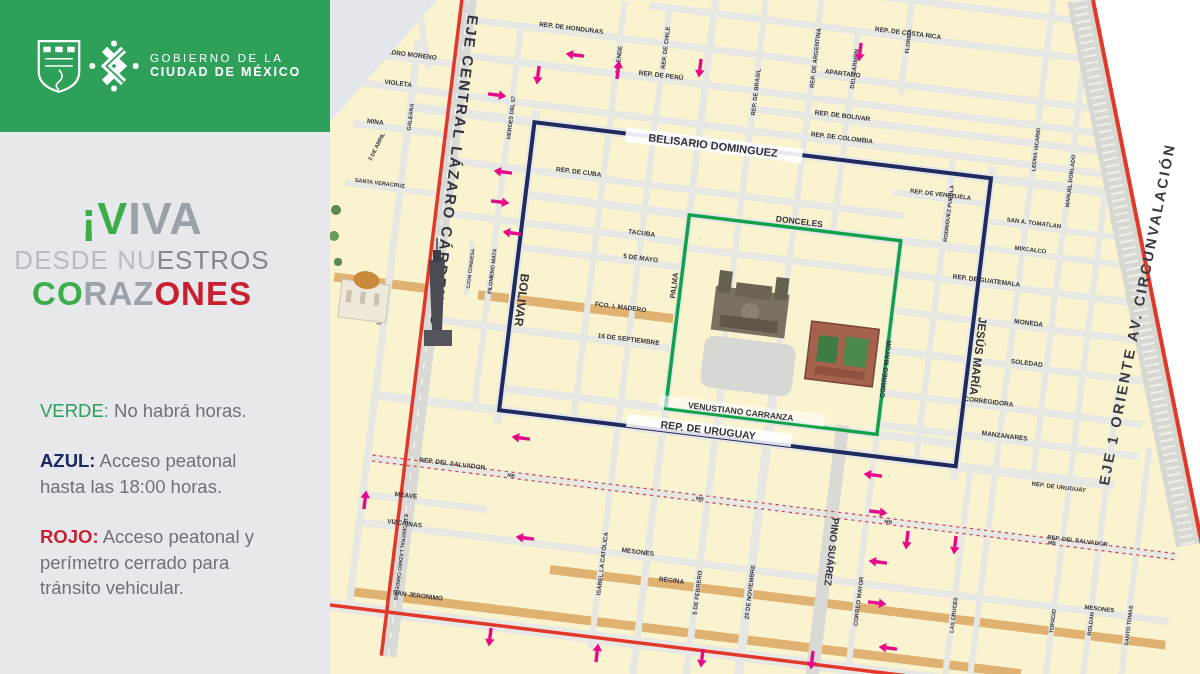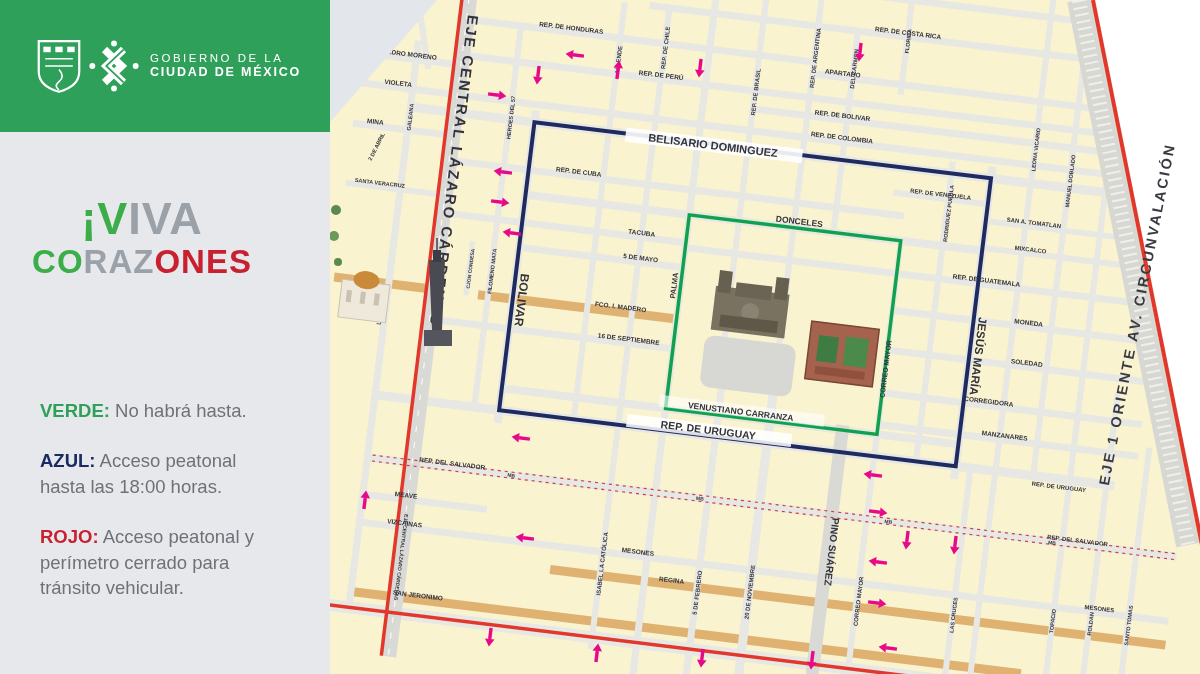--- a/index.html
+++ b/index.html
@@ -12,21 +12,21 @@
   .brand-line1{font-size:11.5px;letter-spacing:2.5px;font-weight:400;}
   .brand-line2{font-size:12.5px;letter-spacing:1.8px;font-weight:bold;}
   .headline{position:absolute;left:0;top:196px;width:284px;text-align:center;line-height:1.0;}
   .hl-big{font-size:45px;font-weight:bold;letter-spacing:1px;}
   .hl-mid{font-size:26px;font-weight:300;letter-spacing:1px;margin-top:6px;}
   .hl-low{font-size:33px;font-weight:bold;letter-spacing:1px;margin-top:4px;}
   .c-green{color:#3BAE49;} .c-gray{color:#9BA1A9;} .c-red{color:#C8202F;}
   .c-light{color:#B8BCC2;} .c-dark{color:#83878F;}
   .legend{position:absolute;left:40px;top:398px;width:228px;color:#6E7278;font-size:18.5px;line-height:1.4;}
   .legend p{margin:0 0 24px 0;}
-  .t-verde{color:#2EA05A;font-weight:bold;}
+  .t-verde{color:#2EA05A;font-weight:normal;}
   .t-azul{color:#1B2A63;font-weight:bold;}
   .t-rojo{color:#C8202F;font-weight:bold;}
   
   .map{position:absolute;left:330px;top:0;width:870px;height:674px;background:#FAF3D0;}
   .map svg{display:block;}
   text.st{fill:#33333d;font-weight:bold;font-family:"Liberation Sans",sans-serif;}
   .gridline{stroke:#E7E7E3;}
   .tanline{stroke:#DFB272;}
 </style>
 </head>
@@ -57,25 +57,26 @@
       </svg>
     </span>
     <div class="brand-text">
       <div class="brand-line1">GOBIERNO DE LA</div>
       <div class="brand-line2">CIUDAD DE MÉXICO</div>
     </div>
   </div>
 
   <div class="headline">
     <div class="hl-big"><span class="c-green">¡V</span><span class="c-gray">IVA</span></div>
+    <div class="hl-mid"><span class="c-light">DESDE NU</span><span class="c-dark">ESTROS</span></div>
     <div class="hl-low"><span class="c-green">CO</span><span class="c-gray">RAZ</span><span class="c-red">ONES</span></div>
   </div>
 
   <div class="legend">
-    <p><span class="t-verde">VERDE:</span> <span>No habrá hasta.</span></p>
+    <p><span class="t-verde">VERDE:</span> <span>No habrá horas.</span></p>
     <p><span class="t-azul">AZUL:</span> <span>Acceso peatonal hasta las 18:00 horas.</span></p>
     <p><span class="t-rojo">ROJO:</span> <span>Acceso peatonal y perímetro cerrado para tránsito vehicular.</span></p>
   </div>
 </div>
 
 <div class="map">
 <svg width="870" height="674" viewBox="0 0 870 674">
   <defs>
     <g id="arw" fill="#E8088A">
       <rect x="-9" y="-1.7" width="11" height="3.4"></rect>

